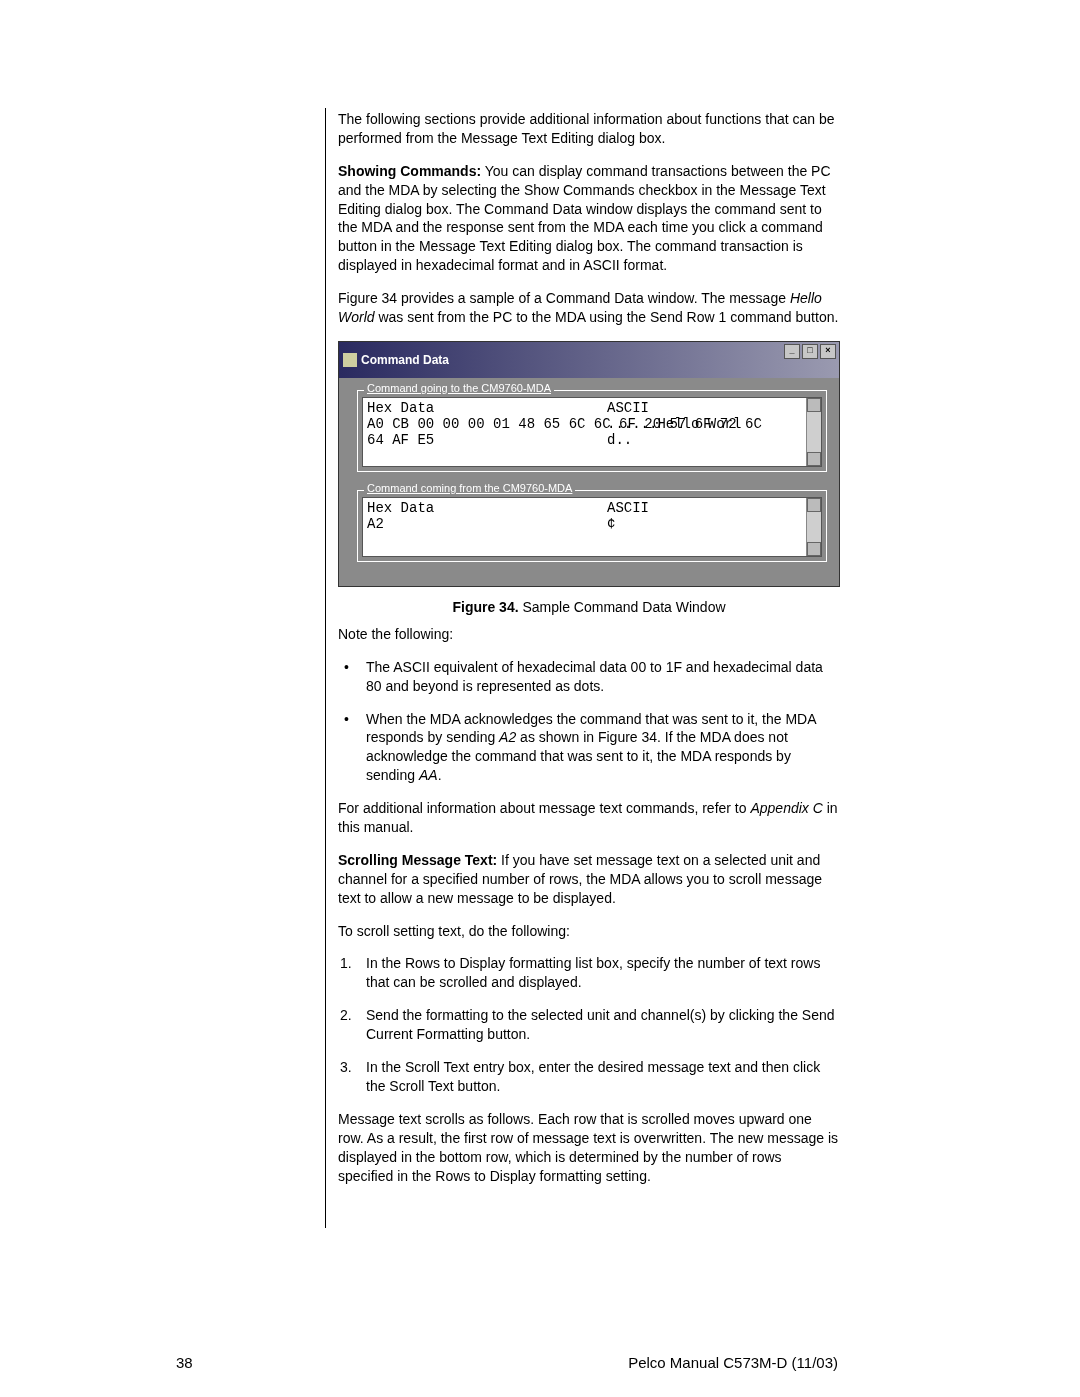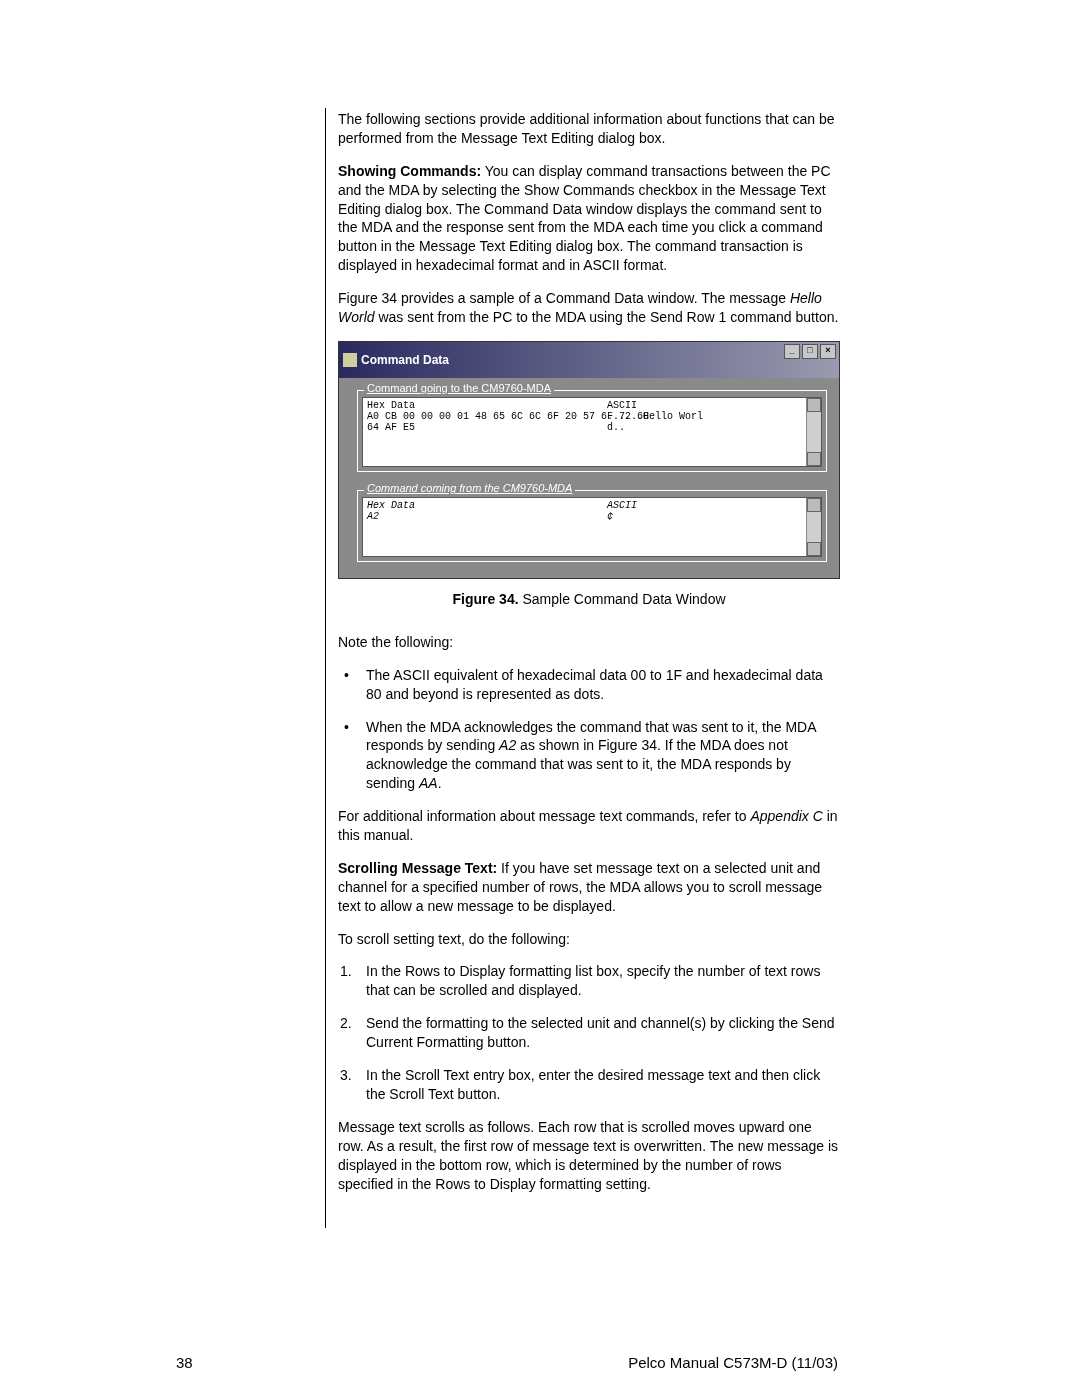--- a/index.html
+++ b/index.html
@@ -77,37 +77,37 @@
     background: #8a8a8a;
     color: #fff;
     font-size: 11px;
     padding: 0 3px;
     text-decoration: underline;
   }
   .datapanel {
     background: #fff;
     border: 1px solid #555;
     font-family: "Courier New", monospace;
-    font-size: 10px;
+    font-size: 14px;
     color: #000;
     padding: 2px 4px;
     position: relative;
   }
   .dp1 { height: 64px; }
   .dp2 { height: 54px; }
   .dphead { display:flex; }
   .dphead .hcol { width: 240px; }
   .dprow { display:flex; white-space: pre; }
   .dprow .hcol { width: 240px; }
   .sb { position:absolute; right:0; top:0; bottom:0; width:14px; background:#cfcfcf; border-left:1px solid #888;}
   .sb .ar { width:12px; height:12px; background:#bbb; border:1px solid #666; position:absolute; left:0;}
   .sb .ar.up { top:0; }
   .sb .ar.dn { bottom:0; }
 
-  .caption { text-align:center; font-size:14px; margin: 10px 0 26px 0;}
+  .caption { text-align:center; font-size:14px; margin: 10px 0 10px 0;}
   .caption .b { font-weight:bold; }
 
   .footer {
     position: absolute;
     left: 176px;
     top: 1354px;
     width: 662px;
     display: flex;
     justify-content: space-between;
     font-size: 15px;
@@ -155,21 +155,21 @@
           <div class="dprow">
             <div class="hcol">64 AF E5</div>
             <div>d..</div>
           </div>
           <div class="sb">
             <div class="ar up"></div>
             <div class="ar dn"></div>
           </div>
         </div>
       </div>
-      <div class="groupbox" style="margin-bottom:8px;font-style:italic;">
+      <div class="groupbox" style="margin-bottom:16px;">
         <div class="glabel">Command coming from the CM9760-MDA</div>
         <div class="datapanel dp2">
           <div class="dphead">
             <div class="hcol">Hex Data</div>
             <div>ASCII</div>
           </div>
           <div class="dprow">
             <div class="hcol">A2</div>
             <div>¢</div>
           </div>

